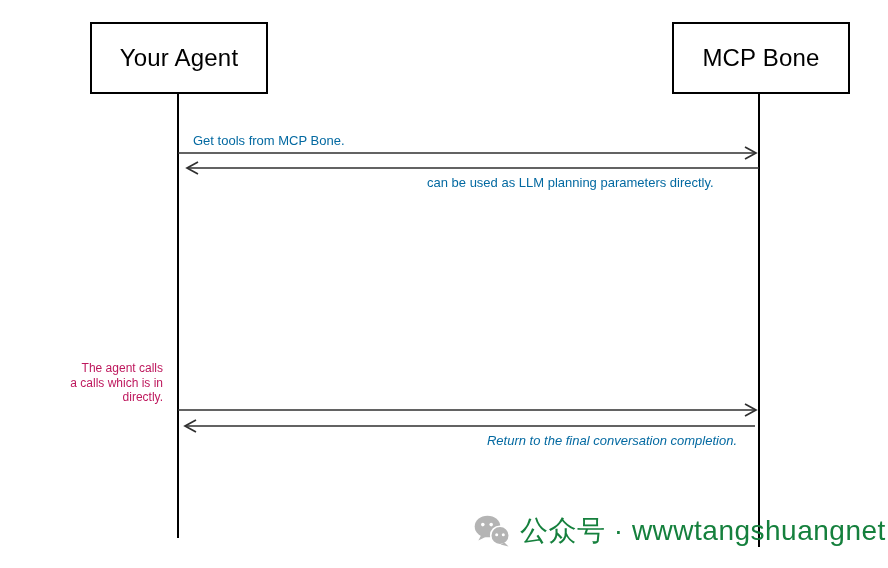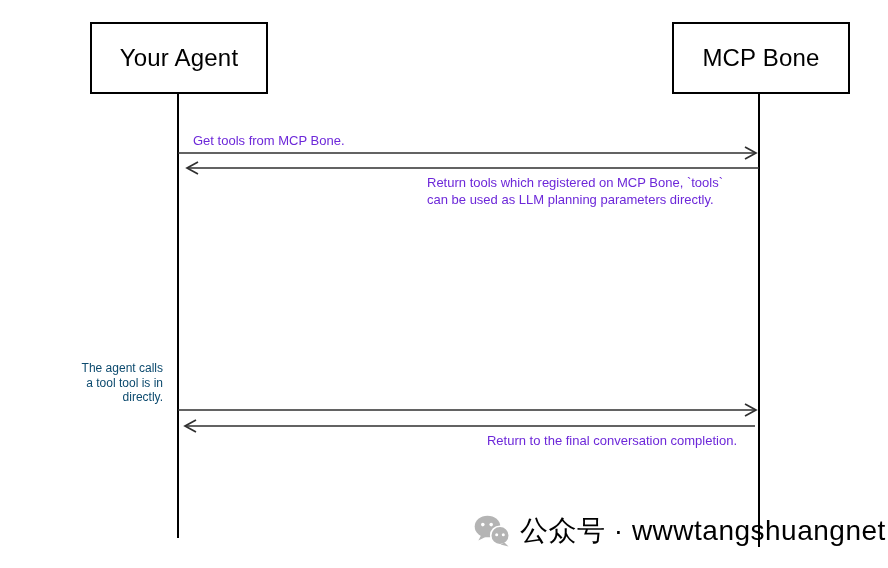--- a/index.html
+++ b/index.html
@@ -36,45 +36,45 @@
   .arrow-svg line, .arrow-svg polyline {
     stroke:#2f2f2f;
     stroke-width:1.7;
     fill:none;
   }
   .msg-label {
     position:absolute;
     font-size:13px;
     line-height:16.5px;
     white-space:nowrap;
-    color:#6d28d9;
+    color:#0369a1;
   }
   #msg1-label { left:193px; top:133px; }
   #msg2-label { left:427px; top:175px; }
   #msg3-label { left:193px; top:391px; }
-  #msg4-label { right:151px; top:433px; text-align:left; }
+  #msg4-label { right:151px; top:433px; text-align:left;font-style:italic; }
   #annotation {
     position:absolute;
     right:725px;
     top:361px;
     width:150px;
     text-align:right;
     font-size:12px;
     line-height:14.5px;
     white-space:nowrap;
-    color:#0c4a6e;
+    color:#be185d;
   }
   #watermark {
     position:absolute;
     left:474px;
     top:512px;
     display:flex;
     align-items:center;
     gap:9px;
-    color:#000000;
+    color:#15803d;
   }
   #watermark .wm-text {
     font-size:28px;
     letter-spacing:0.5px;
     white-space:nowrap;
   }
 </style>
 </head>
 <body>
 
@@ -94,27 +94,26 @@
   <svg class="arrow-svg" style="left:178px; top:146px;" width="581" height="14">
     <line x1="0" y1="7" x2="578" y2="7"></line>
     <polyline points="567,1 578,7 567,13"></polyline>
   </svg>
 
   <svg class="arrow-svg" style="left:186px; top:161px;" width="573" height="14">
     <line x1="1" y1="7" x2="573" y2="7"></line>
     <polyline points="12,1 1,7 12,13"></polyline>
   </svg>
   <div class="msg-label" id="msg2-label">
-    <div>Return tools which registered on MCP Bone, `tools`</div>
     <div>can be used as LLM planning parameters directly.</div>
   </div>
 
   <div id="annotation">
     <div>The agent calls</div>
-    <div>a tool tool is in</div>
+    <div>a calls which is in</div>
     <div>directly.</div>
   </div>
 
   <svg class="arrow-svg" style="left:178px; top:403px;" width="581" height="14">
     <line x1="0" y1="7" x2="578" y2="7"></line>
     <polyline points="567,1 578,7 567,13"></polyline>
   </svg>
 
   <svg class="arrow-svg" style="left:184px; top:419px;" width="573" height="14">
     <line x1="1" y1="7" x2="571" y2="7"></line>

